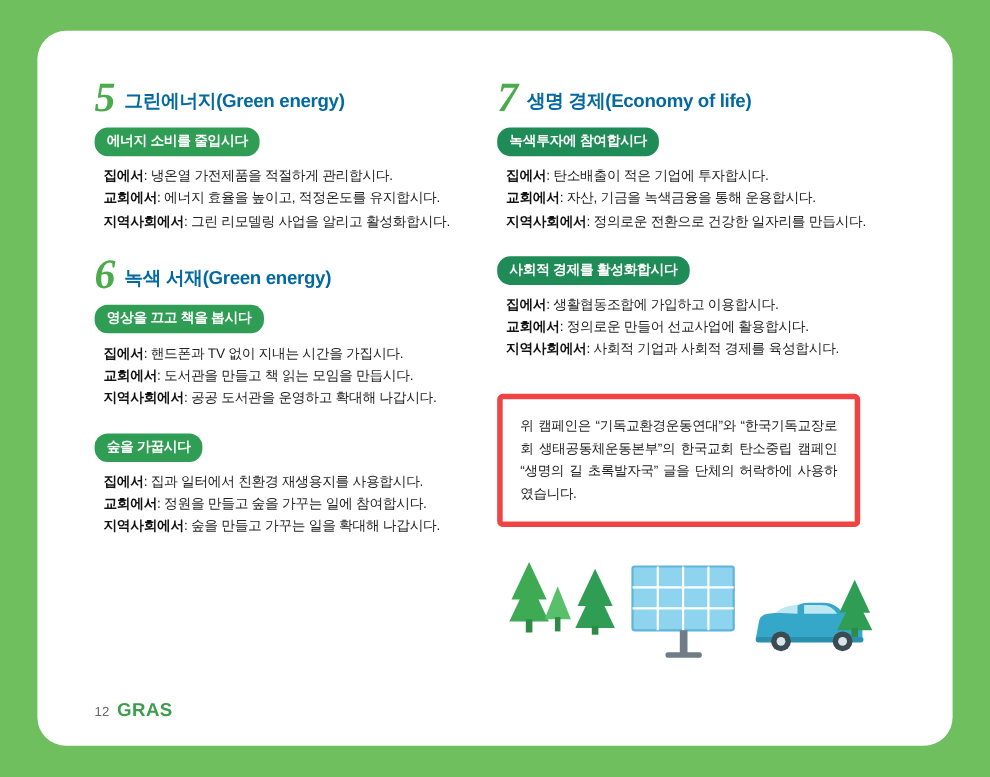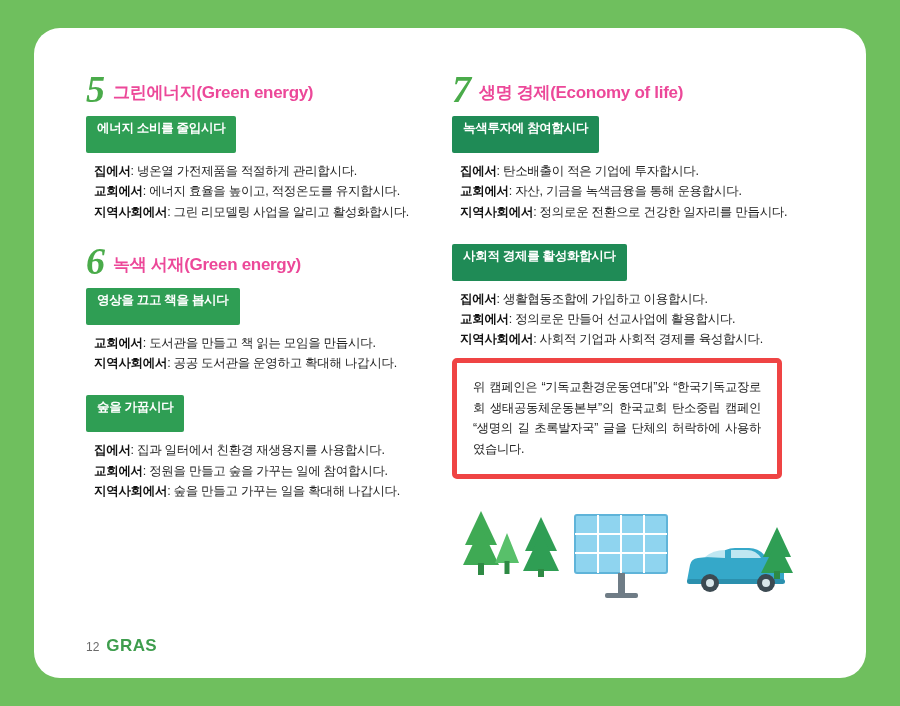--- a/index.html
+++ b/index.html
@@ -54,35 +54,35 @@
     font-style: italic;
     font-weight: bold;
     color: #4aab4a;
     line-height: 1;
     position: relative;
     top: 4px;
   }
   .sec-title {
     font-size: 17px;
     font-weight: bold;
-    color: #ec4899;
+    color: #0369a1;
     letter-spacing: -0.3px;
   }
 
   .subsection {
     margin-bottom: 16px;
   }
   .pill {
     display: inline-block;
     background: #2f9e54;
     color: #ffffff;
     font-size: 12.5px;
     font-weight: bold;
-    padding: 4px 11px 16px 11px;
-    border-radius: 2px;
+    padding: 4px 11px 5px 11px;
+    border-radius: 12px;
     letter-spacing: -0.3px;
   }
   .pill.dark {
     background: #1f8b56;
   }
   .lines {
     margin-top: 8px;
     padding-left: 8px;
   }
   .line {
@@ -171,20 +171,21 @@
 
       <div class="section" style="margin-top:14px;">
         <div class="section-head">
           <span class="sec-num">6</span>
           <span class="sec-title">녹색 서재(Green energy)</span>
         </div>
 
         <div class="subsection">
           <span class="pill">영상을 끄고 책을 봅시다</span>
           <div class="lines">
+            <div class="line"><b>집에서</b><span>: 핸드폰과 TV 없이 지내는 시간을 가집시다.</span></div>
             <div class="line"><b>교회에서</b><span>: 도서관을 만들고 책 읽는 모임을 만듭시다.</span></div>
             <div class="line"><b>지역사회에서</b><span>: 공공 도서관을 운영하고 확대해 나갑시다.</span></div>
           </div>
         </div>
 
         <div class="subsection" style="margin-top:22px;">
           <span class="pill">숲을 가꿉시다</span>
           <div class="lines">
             <div class="line"><b>집에서</b><span>: 집과 일터에서 친환경 재생용지를 사용합시다.</span></div>
             <div class="line"><b>교회에서</b><span>: 정원을 만들고 숲을 가꾸는 일에 참여합시다.</span></div>

